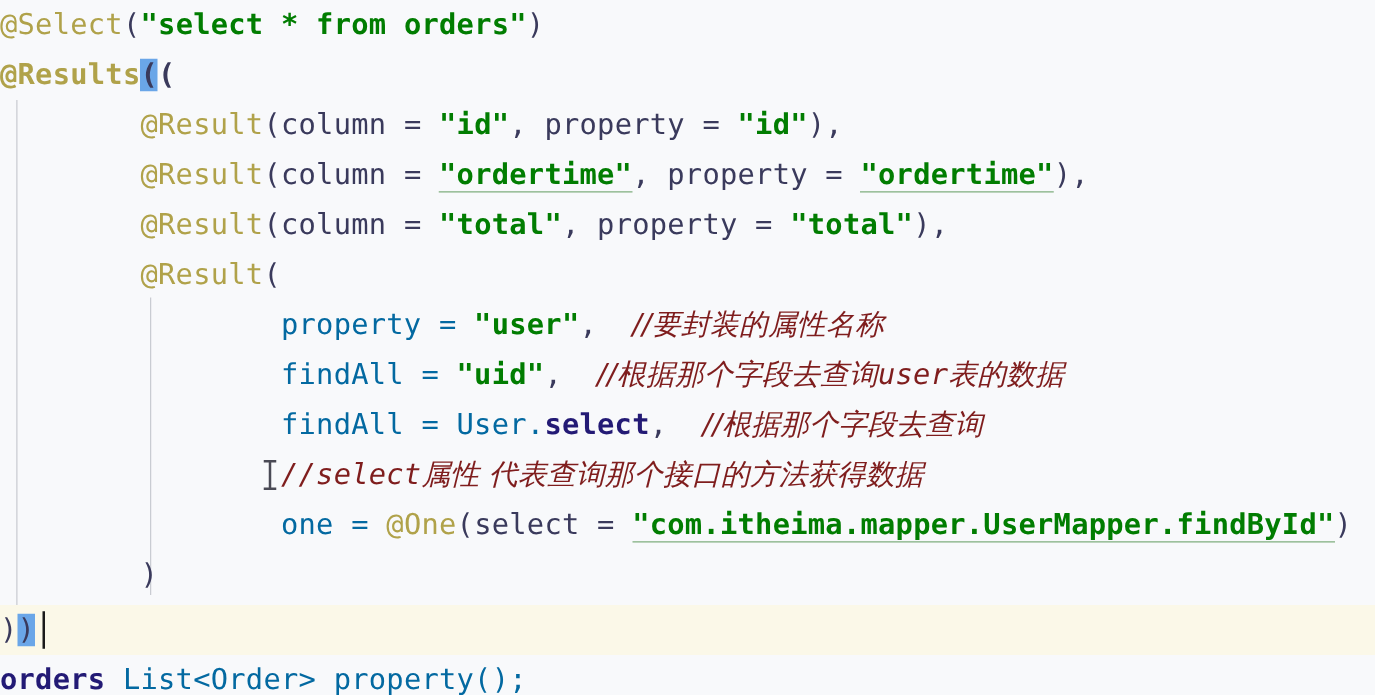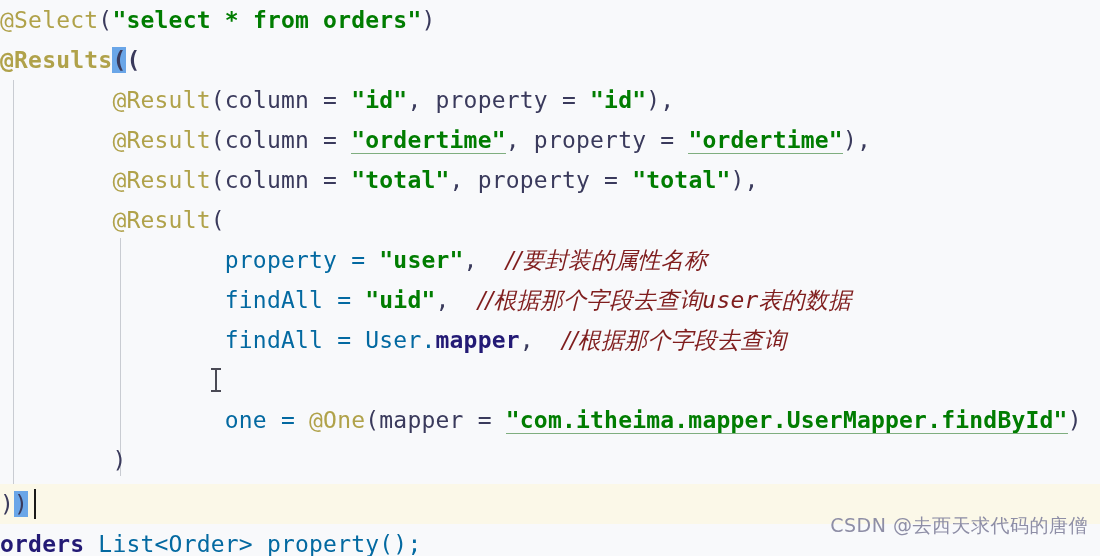--- a/index.html
+++ b/index.html
@@ -135,34 +135,34 @@
   <div class="line" style="top:120px;"><span class="ind">        </span><span class="ann">@Result</span><span class="punc">(column = </span><span class="str-u">"ordertime"</span><span class="punc">, property = </span><span class="str-u">"ordertime"</span><span class="punc">),</span></div>
 
   <div class="line" style="top:160px;"><span class="ind">        </span><span class="ann">@Result</span><span class="punc">(column = </span><span class="str">"total"</span><span class="punc">, property = </span><span class="str">"total"</span><span class="punc">),</span></div>
 
   <div class="line" style="top:200px;"><span class="ind">        </span><span class="ann">@Result</span><span class="punc">(</span></div>
 
   <div class="line" style="top:240px;"><span class="ind">                </span><span class="ident">property = </span><span class="str">"user"</span><span class="punc">,  </span><span class="cmt">//要封装的属性名称</span></div>
 
   <div class="line" style="top:280px;"><span class="ind">                </span><span class="ident">findAll = </span><span class="str">"uid"</span><span class="punc">,  </span><span class="cmt">//根据那个字段去查询</span><span class="cmt cmt-mono">user</span><span class="cmt">表的数据</span></div>
 
-  <div class="line" style="top:320px;"><span class="ind">                </span><span class="ident">findAll = </span><span class="ident">User.</span><span class="kw">mapper</span><span class="punc">,  </span><span class="cmt">//根据那个字段去查询</span></div>
+  <div class="line" style="top:320px;"><span class="ind">                </span><span class="ident">findAll = </span><span class="ident">User.</span><span class="kw">select</span><span class="punc">,  </span><span class="cmt">//根据那个字段去查询</span></div>
 
+  <div class="line" style="top:360px;"><span class="ind">                </span><span class="cmt cmt-mono">//select</span><span class="cmt">属性 代表查询那个接口的方法获得数据</span></div>
 
-  <div class="line" style="top:400px;"><span class="ind">                </span><span class="ident">one = </span><span class="ann">@One</span><span class="punc">(mapper = </span><span class="str-u">"com.itheima.mapper.UserMapper.findById"</span><span class="punc">)</span></div>
+  <div class="line" style="top:400px;"><span class="ind">                </span><span class="ident">one = </span><span class="ann">@One</span><span class="punc">(select = </span><span class="str-u">"com.itheima.mapper.UserMapper.findById"</span><span class="punc">)</span></div>
 
   <div class="line" style="top:440px;"><span class="ind">        </span><span class="punc">)</span></div>
 
   <div class="line" style="top:484px;"><span class="punc">)</span><span class="punc sel">)</span></div>
 
   <div class="line" style="top:524px;"><span class="kw">orders </span><span class="ident">List&lt;Order&gt; </span><span class="ident">property();</span></div>
 
   <div class="caret"></div>
 
   <div class="ibeam">
     <div class="bar-t"></div>
     <div class="stem"></div>
     <div class="bar-b"></div>
   </div>
 
-  <div class="watermark">CSDN @去西天求代码的唐僧</div>
 
 </div>
 
 </body></html>

